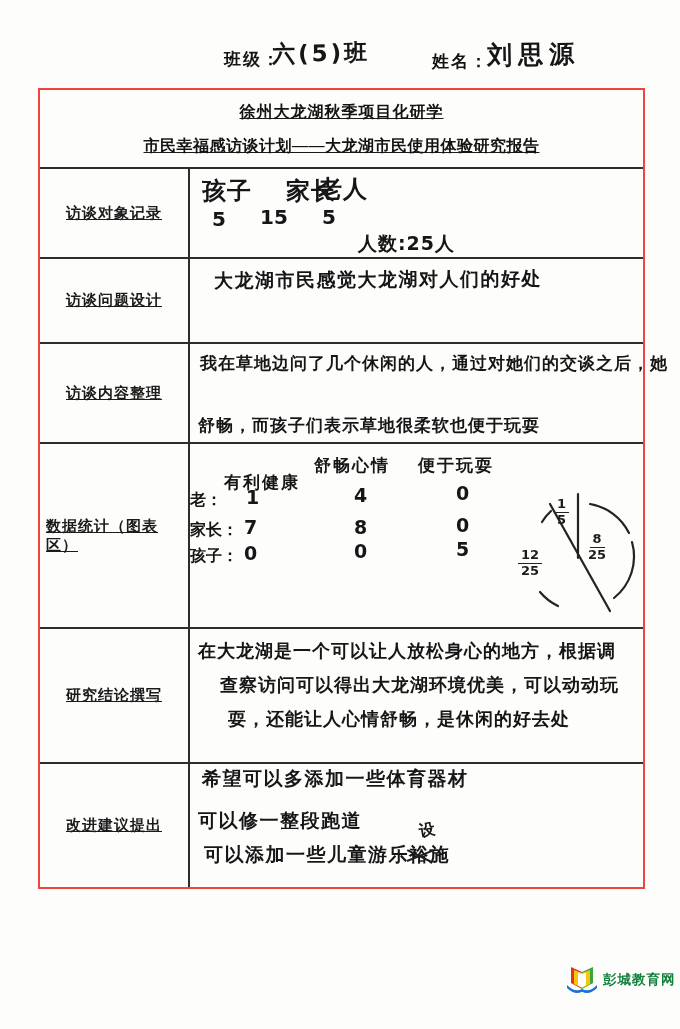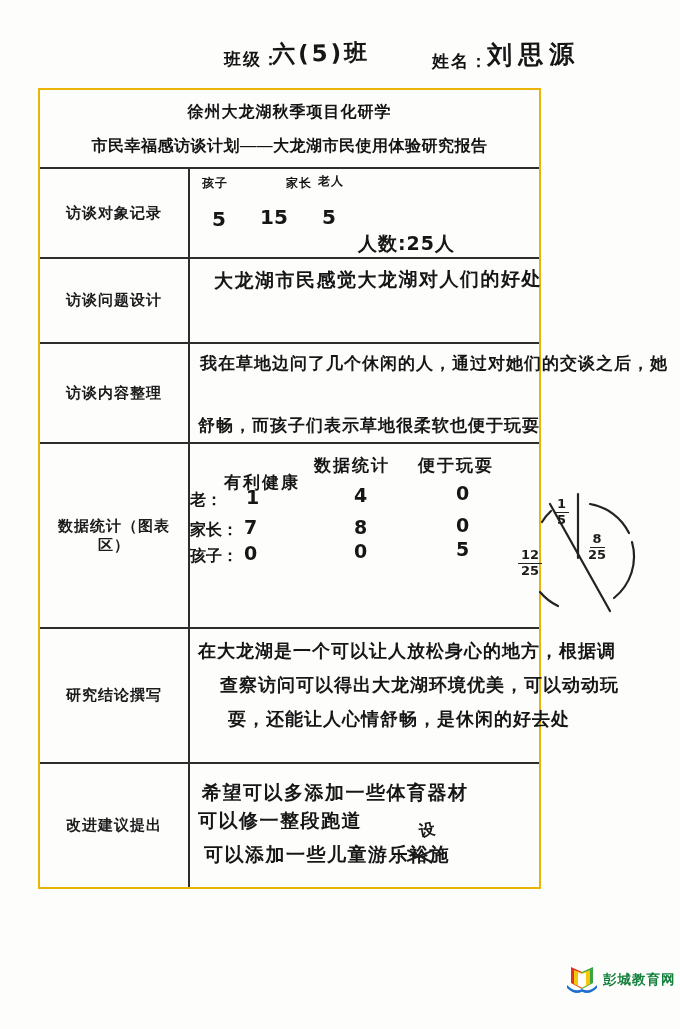--- a/index.html
+++ b/index.html
@@ -13,40 +13,40 @@
 
   
   .top-header { position:absolute; top:0; left:0; width:100%; height:88px; }
   .class-label { position:absolute; left:224px; top:48px; font-size:17px; letter-spacing:2px; }
   .class-value { position:absolute; left:272px; top:38px; font-size:23px; letter-spacing:3px; transform:rotate(-1deg); }
   .name-label  { position:absolute; left:432px; top:50px; font-size:17px; letter-spacing:2px; }
   .name-value  { position:absolute; left:487px; top:38px; font-size:25px; letter-spacing:6px; transform:rotate(-1deg); }
 
   
   .form-table {
-    position:absolute; left:38px; top:88px; width:503px; height:801px;
-    border:2px solid #eab308; display:flex; flex-direction:column;
+    position:absolute; left:38px; top:88px; width:607px; height:801px;
+    border:2px solid #ef4444; display:flex; flex-direction:column;text-decoration:underline;
   }
   .title-cell { height:79px; border-bottom:2px solid #2d2d2d; text-align:center; }
   .title-line1 { padding-top:12px; font-size:16px; letter-spacing:1px; }
   .title-line2 { margin-top:13px; font-size:16px; letter-spacing:0.5px; }
 
   .frow { position:relative; display:flex; border-bottom:2px solid #2d2d2d; }
   .frow:last-child { border-bottom:none; flex:1; }
   .label-cell {
     width:150px; border-right:2px solid #2d2d2d;
     display:flex; align-items:center; justify-content:center;
     font-family:"Liberation Serif", serif; font-weight:600;
-    font-size:15px; letter-spacing:1px; text-align:center; padding:0 6px;
+    font-size:15px; letter-spacing:1px; text-align:left; padding:0 6px;
   }
   .content-cell { position:relative; flex:1; }
   .abs { position:absolute; white-space:nowrap; }
 
   
-  .subj-name { font-size:12px; letter-spacing:1px; }
+  .subj-name { font-size:24px; letter-spacing:1px; }
   .subj-count { font-size:20px; }
   .subj-total { font-size:19px; letter-spacing:1px; }
 
   
   .question-text { font-size:19px; letter-spacing:1.5px; transform:rotate(-0.4deg); }
 
   
   .para-line { font-size:17px; letter-spacing:1px; }
 
   
@@ -119,21 +119,21 @@
       <div class="content-cell">
         <span class="abs hw para-line" style="left:10px; top:8px;">我在草地边问了几个休闲的人，通过对她们的交谈之后，她</span>
         <span class="abs hw para-line" style="left:8px;  top:70px;">舒畅，而孩子们表示草地很柔软也便于玩耍</span>
       </div>
     </div>
 
     <div class="frow" style="height:185px;">
       <div class="label-cell">数据统计（图表区）</div>
       <div class="content-cell">
         <span class="abs hw stat-head" style="left:34px;  top:27px;">有利健康</span>
-        <span class="abs hw stat-head" style="left:124px; top:10px;">数据统计</span>
+        <span class="abs hw stat-head" style="left:124px; top:10px;">舒畅心情</span>
         <span class="abs hw stat-head" style="left:228px; top:10px;">便于玩耍</span>
 
         <span class="abs hw stat-name" style="left:0px;  top:46px;">老：</span>
         <span class="abs hw stat-val" style="left:56px; top:42px;">1</span>
         <span class="abs hw stat-val" style="left:164px;top:40px;">4</span>
         <span class="abs hw stat-val" style="left:266px;top:38px;">0</span>
 
         <span class="abs hw stat-name" style="left:0px;  top:76px;">家长：</span>
         <span class="abs hw stat-val" style="left:54px; top:72px;">7</span>
         <span class="abs hw stat-val" style="left:164px;top:72px;">8</span>
@@ -176,21 +176,21 @@
       <div class="content-cell">
         <span class="abs hw para-line" style="left:8px;  top:10px; font-size:18px;">在大龙湖是一个可以让人放松身心的地方，根据调</span>
         <span class="abs hw para-line" style="left:30px; top:44px; font-size:18px;">查察访问可以得出大龙湖环境优美，可以动动玩</span>
         <span class="abs hw para-line" style="left:38px; top:78px; font-size:18px;">耍，还能让人心情舒畅，是休闲的好去处</span>
       </div>
     </div>
 
     <div class="frow">
       <div class="label-cell">改进建议提出</div>
       <div class="content-cell">
-        <span class="abs hw sugg-line" style="left:12px; top:16px;">希望可以多添加一些体育器材</span>
+        <span class="abs hw sugg-line" style="left:12px; top:2px;">希望可以多添加一些体育器材</span>
         <span class="abs hw sugg-line" style="left:8px;  top:44px;">可以修一整段跑道</span>
         <span class="abs hw sugg-line" style="left:14px; top:78px;">
           <span>可以添加一些儿童游乐</span><span class="struck"><span>裕</span><span class="hw correction">设</span></span><span>施</span>
         </span>
       </div>
     </div>
 
   </div>
 
   <div class="site-logo">

